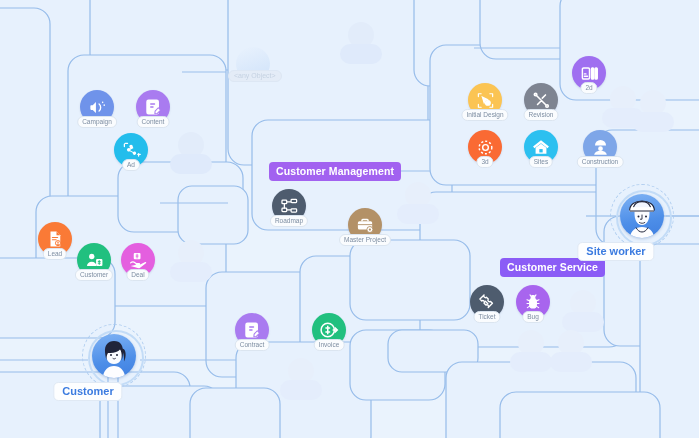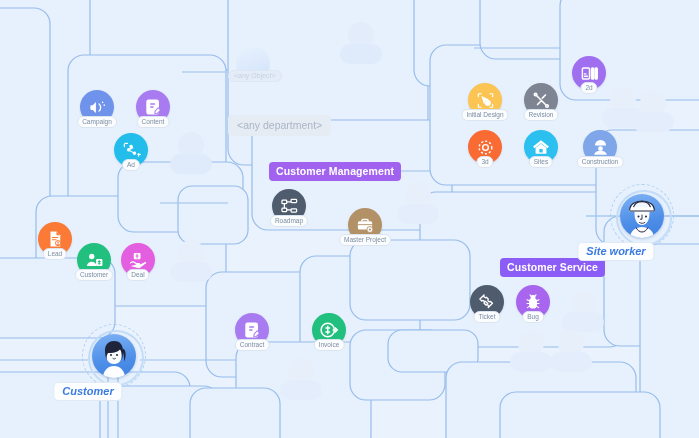--- a/index.html
+++ b/index.html
@@ -84,21 +84,20 @@
   }
   .actor .name{
     position:absolute;left:50%;transform:translateX(-50%);
     top:52px;
     background:#fdfeff;
     border:1px solid #e0e9f4;
     border-radius:5px;
     color:#3b7be0;
     font-size:11px;
     font-weight:700;
-    font-style:italic;
     padding:2px 8px 3px 8px;
     white-space:nowrap;
   }
 
   
   .ghost-label{
     position:absolute;
     background:#e4ecf7;
     border:1px solid #dde7f4;
     border-radius:9px;
@@ -219,21 +218,20 @@
     </div>
   <div class="ghost soft" style="left:630px;top:90px;">
       <div class="g-head"></div>
       <div class="g-body"></div>
     </div>
 
   <div style="position:absolute;left:236px;top:47px;width:34px;height:34px;border-radius:50%;
               background:linear-gradient(160deg,#e9f2fd 0%,#cfe2fa 100%);z-index:3;"></div>
   <div class="ghost-label" style="left:228px;top:70px;">&lt;any Object&gt;</div>
 
-  <div class="dept-placeholder" style="left:228px;top:115px;">&lt;any department&gt;</div>
 
 
 
   <div class="chip" style="left:269px;top:162px;background:#a262f0;">Customer Management</div>
 
 
 
   <div class="chip" style="left:500px;top:258px;background:#8b5cf6;">Customer Service</div>
 
   <div class="node" style="left:80px;top:90px;">

